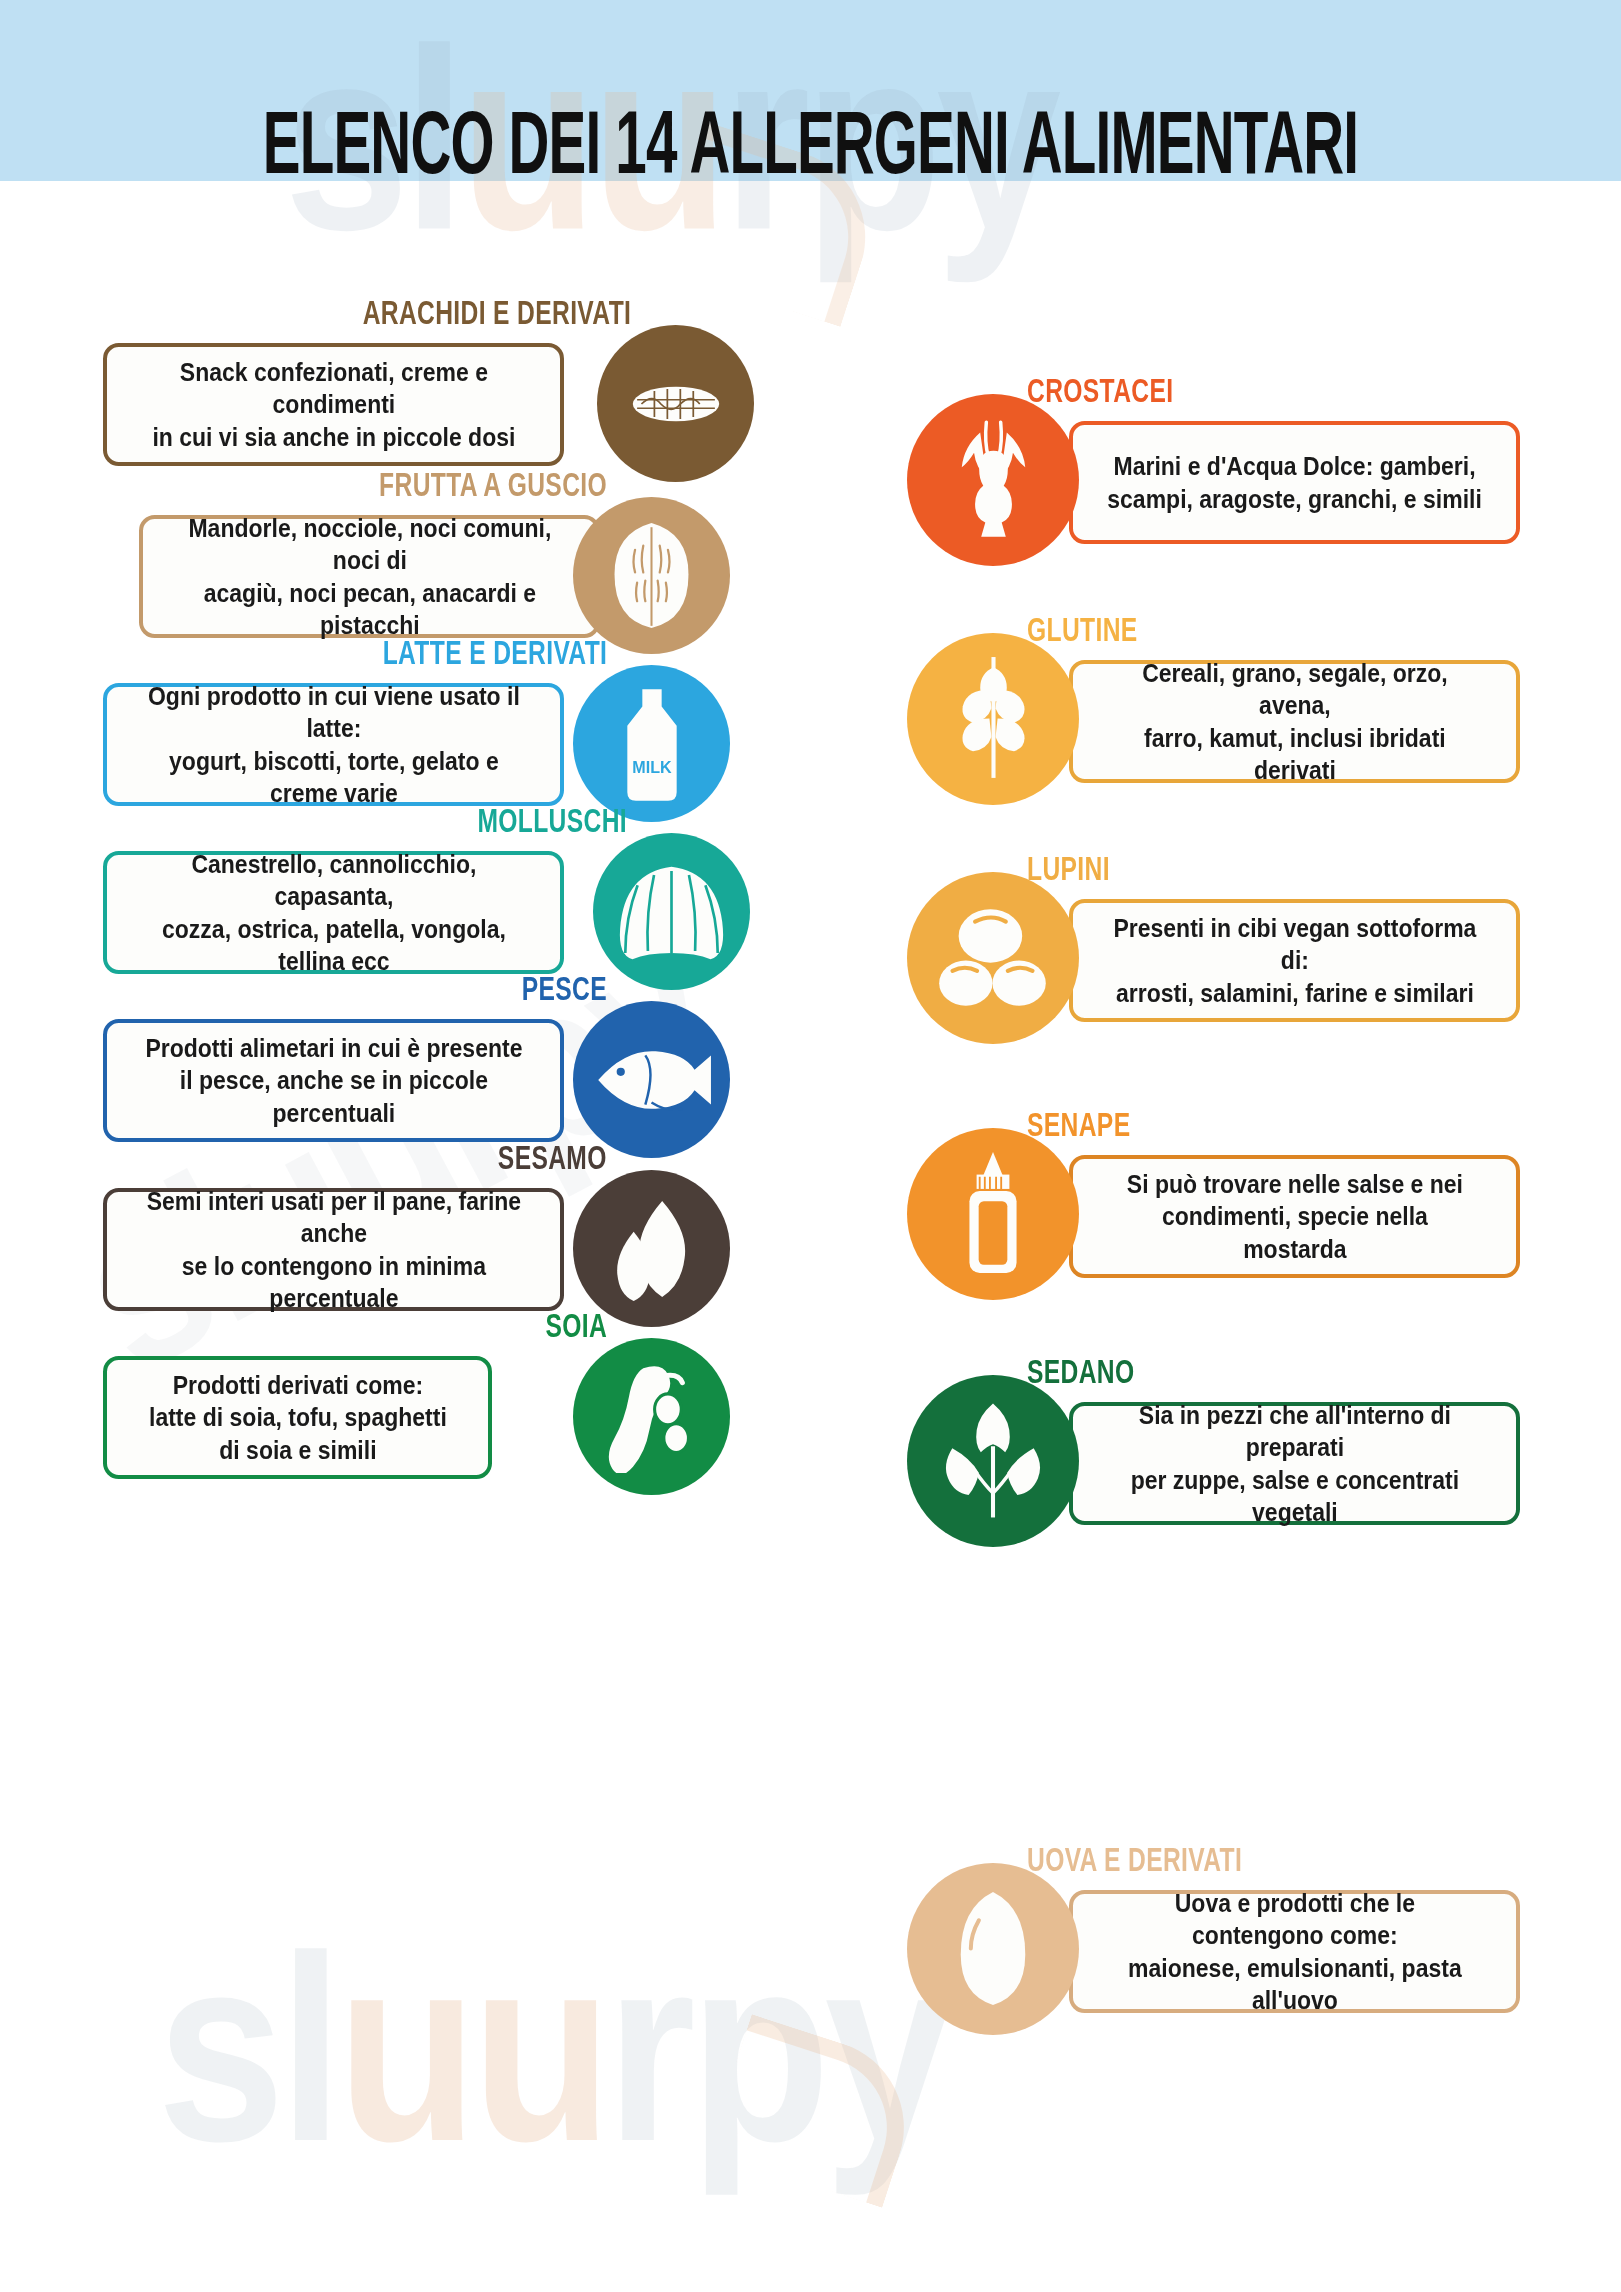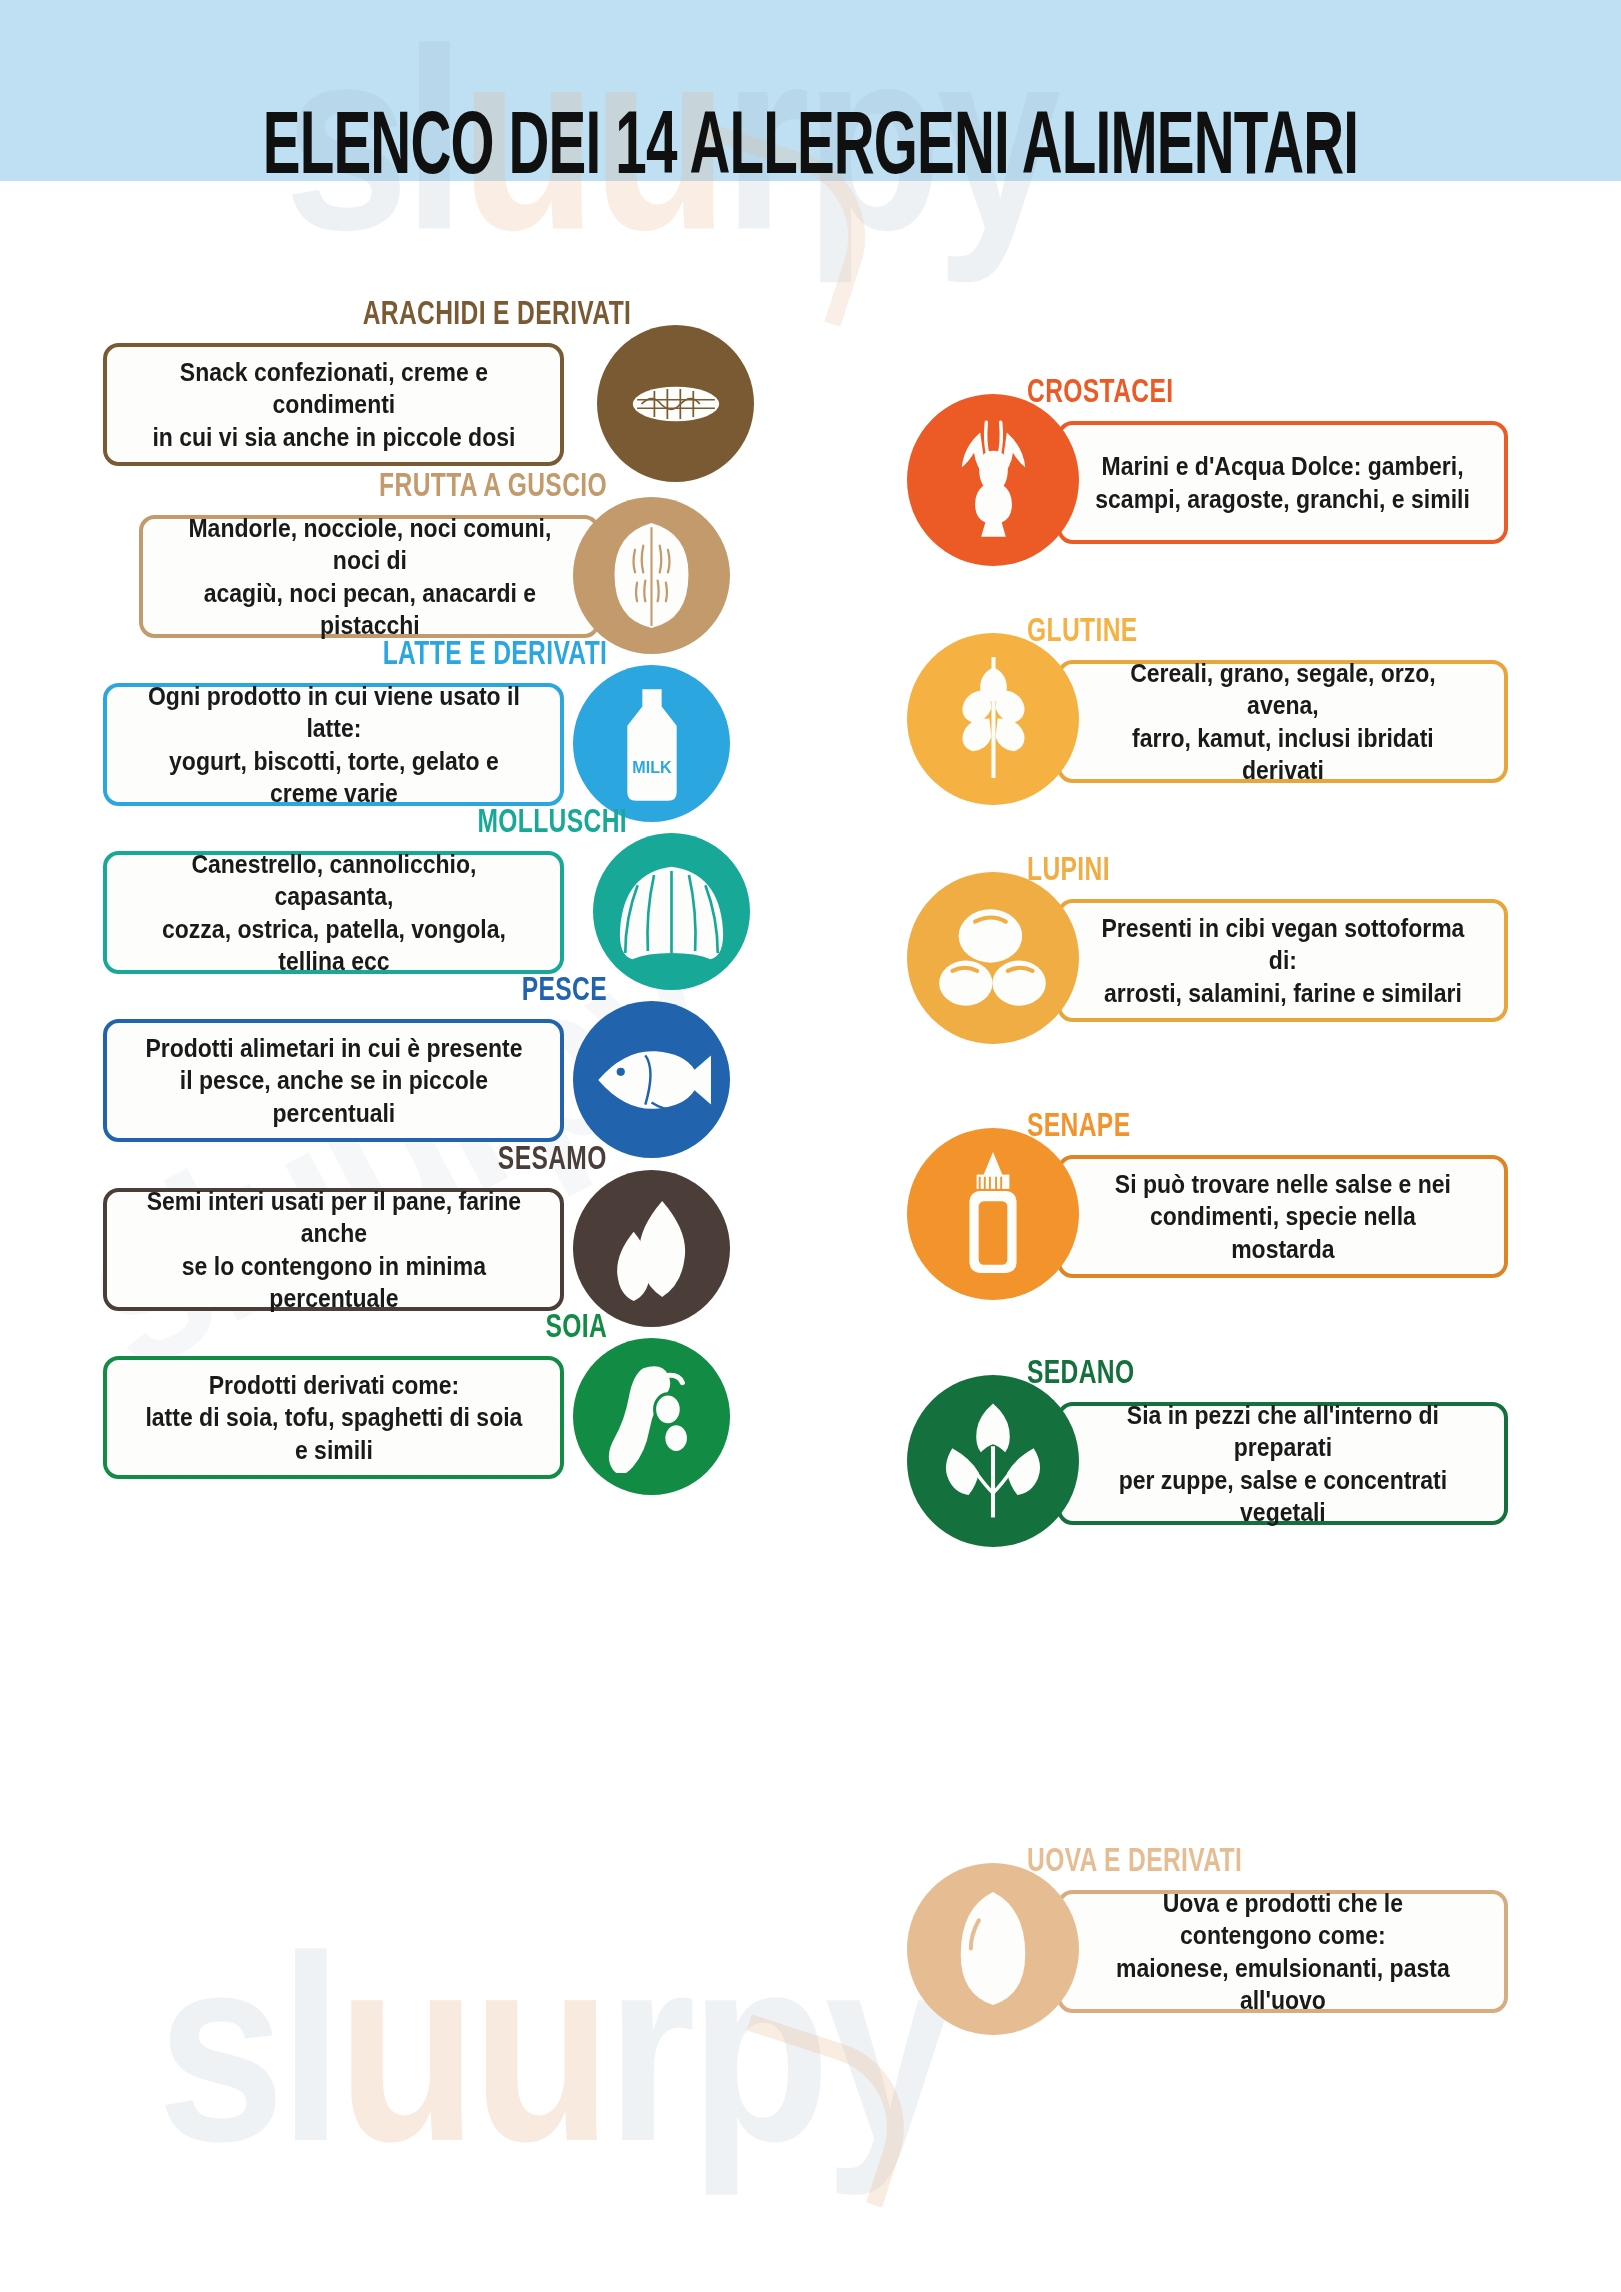--- a/index.html
+++ b/index.html
@@ -100,21 +100,21 @@
     position:absolute;
     border-radius:50%;
     display:flex;align-items:center;justify-content:center;
   }
   .icon-circle svg{display:block;}
 
   
   .left .bubble{left:0;}
   .left .icon-circle{right:0;text-align:center;}
   
-  .right .bubble{right:12px;}
+  .right .bubble{right:0;}
   .right .icon-circle{left:0;}
 </style>
 </head>
 <body>
 
 <div class="page">
 
   <div class="header-band"></div>
 
   <div class="wm wm-top">sl<span class="o">uu</span>rpy</div>
@@ -210,21 +210,21 @@
     <div class="icon-circle" style="top:31px;width:157px;height:157px;background:#4b3e38;">
       <svg width="98" height="108" viewBox="0 0 96 106">
         <path d="M58 6 q26 30 22 56 q-3 26 -22 38 q-19 -12 -22 -38 q-4 -26 22 -56z" fill="#fdfdfb"></path>
         <path d="M30 36 q-18 22 -16 42 q2 20 16 26 q14 -6 16 -26 q2 -20 -16 -42z" fill="#fdfdfb"></path>
       </svg>
     </div>
   </div>
 
   <div class="item left" style="left:103px;top:1307px;width:627px;height:191px;">
     <div class="cat-label" style="top:0;color:#128c45;">SOIA</div>
-    <div class="bubble" style="top:49px;width:461px;height:123px;border-color:#128c45;">
+    <div class="bubble" style="top:49px;width:389px;height:123px;border-color:#128c45;">
       <p>Prodotti derivati come:
 latte di soia, tofu, spaghetti di soia e simili</p>
     </div>
     <div class="icon-circle" style="top:31px;width:157px;height:157px;background:#128c45;">
       <svg width="103" height="113" viewBox="0 0 100 110">
         <path d="M42 8 q18 -6 24 6 q6 12 -4 22 q-10 10 -14 32 q-4 22 -16 36 q-12 14 -20 2 q-8 -12 2 -30 q10 -18 14 -40 q4 -22 14 -28z" fill="#fdfdfb"></path>
         <ellipse cx="66" cy="48" rx="13" ry="15" fill="#fdfdfb" stroke="#128c45" stroke-width="3"></ellipse>
         <ellipse cx="74" cy="76" rx="12" ry="14" fill="#fdfdfb" stroke="#128c45" stroke-width="3"></ellipse>
         <path d="M60 16 q16 -4 20 6" stroke="#fdfdfb" stroke-width="5" fill="none" stroke-linecap="round"></path>
       </svg>

